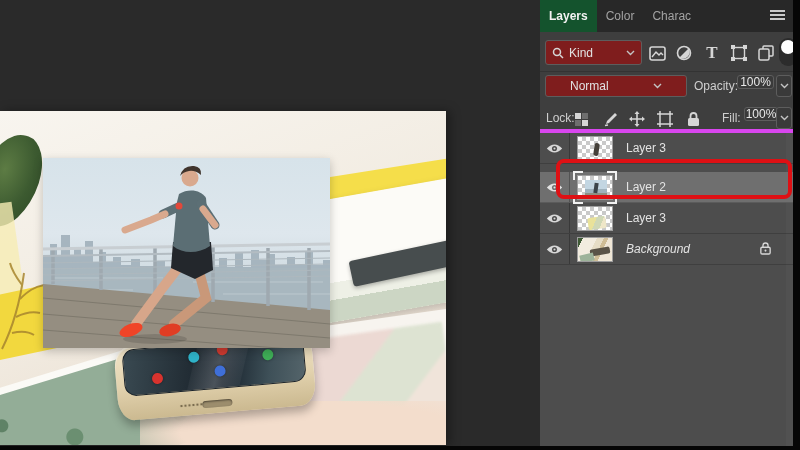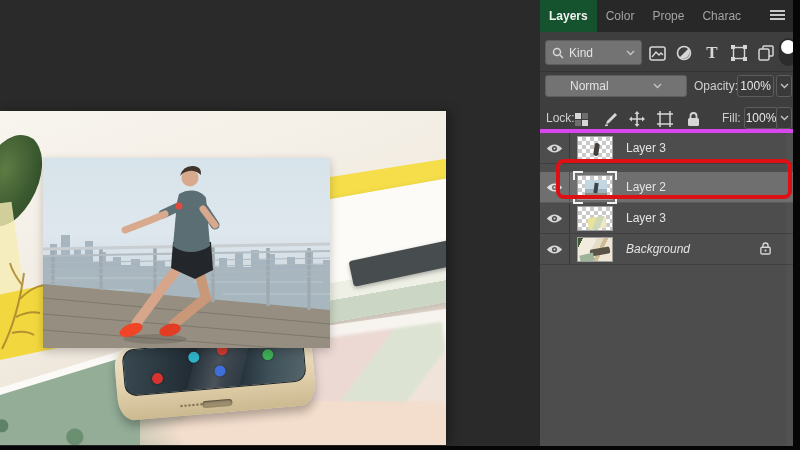--- a/index.html
+++ b/index.html
@@ -59,31 +59,31 @@
   .runner-photo svg{position:absolute;left:0;top:0;}
   
   .panel{position:absolute;left:540px;top:0;width:253px;height:450px;background:#3e3e3e;overflow:hidden;}
   .tabbar{position:absolute;left:0;top:0;right:0;height:32px;background:#282828;display:flex;align-items:stretch;}
   .tab{padding:0 9px;display:flex;align-items:center;font-size:12px;color:#a3a3a3;white-space:nowrap;overflow:hidden;}
   .tab.active{background:#14532d;color:#f2f2f2;font-weight:bold;}
   .panel-menu{position:absolute;right:8px;top:10px;width:15px;height:11px;
         background:repeating-linear-gradient(180deg,#c9c9c9 0 2px,transparent 2px 4px);}
   .ctl{position:absolute;left:0;right:0;background:#3e3e3e;}
   .filter-row{top:32px;height:40px;border-bottom:1px solid #333;}
-  .select{position:absolute;background:#737373;border:1px solid #5d5d5d;border-radius:3px;
+  .select{position:absolute;background:#7f1d1d;border:1px solid #5d5d5d;border-radius:3px;
         display:flex;align-items:center;color:#e2e2e2;font-size:12px;}
   .kind-select{left:5px;top:8px;width:97px;height:25px;padding:0 6px;}
   .kind-select .chev{margin-left:auto;}
   .ficon{position:absolute;top:9px;width:24px;height:24px;display:flex;align-items:center;justify-content:center;color:#d6d6d6;}
   .filter-toggle{position:absolute;right:-4px;top:6px;width:18px;height:28px;background:#2c2c2c;border-radius:9px;}
   .filter-toggle::after{content:'';position:absolute;left:2px;top:2px;width:14px;height:14px;border-radius:50%;background:#fff;}
   .blend-row{top:73px;height:27px;}
   .blend-select{left:5px;top:2px;width:142px;height:22px;padding:0 24px;}
   .ctl-label{position:absolute;color:#cfcfcf;font-size:12px;top:6px;}
-  .valbox{position:absolute;top:2px;height:22px;background:#3a3a3a;border:1px solid #5d5d5d;border-radius:3px;
+  .valbox{position:absolute;top:2px;height:14px;background:#3a3a3a;border:1px solid #5d5d5d;border-radius:3px;
         color:#e8e8e8;font-size:12px;display:flex;align-items:center;justify-content:center;}
   .chevbox{position:absolute;top:2px;height:22px;width:16px;background:#3a3a3a;border:1px solid #5d5d5d;border-radius:3px;
         display:flex;align-items:center;justify-content:center;}
   .lock-row{top:102px;height:33px;border-bottom:6px solid #d946ef;}
   .lock-row .ctl-label{top:9px;}
   .lock-row .valbox,.lock-row .chevbox{top:5px;}
   .licon{position:absolute;top:8px;width:20px;height:18px;display:flex;align-items:center;justify-content:center;color:#d6d6d6;}
   
   .layers-area{position:absolute;left:0;right:0;top:133px;bottom:0;background:#4d4d4d;}
   .gutter{position:absolute;right:0;top:0;bottom:0;width:7px;background:#515151;}
@@ -193,21 +193,20 @@
         </svg>
       </div>
     </div>
   </div>
 
   <div class="panel">
 
     <div class="tabbar">
       <div class="tab active">Layers</div>
       <div class="tab">Color</div>
-      <div class="tab">Prope</div>
       <div class="tab">Charac</div>
       <div class="panel-menu"></div>
     </div>
 
     <div class="ctl filter-row">
       <div class="select kind-select">
         <svg width="12" height="12" viewBox="0 0 12 12" style="margin-right:5px">
           <circle cx="5" cy="5" r="3.5" fill="none" stroke="#d6d6d6" stroke-width="1.5"></circle>
           <path d="M8,8 L11,11" stroke="#d6d6d6" stroke-width="1.5"></path>
         </svg>

